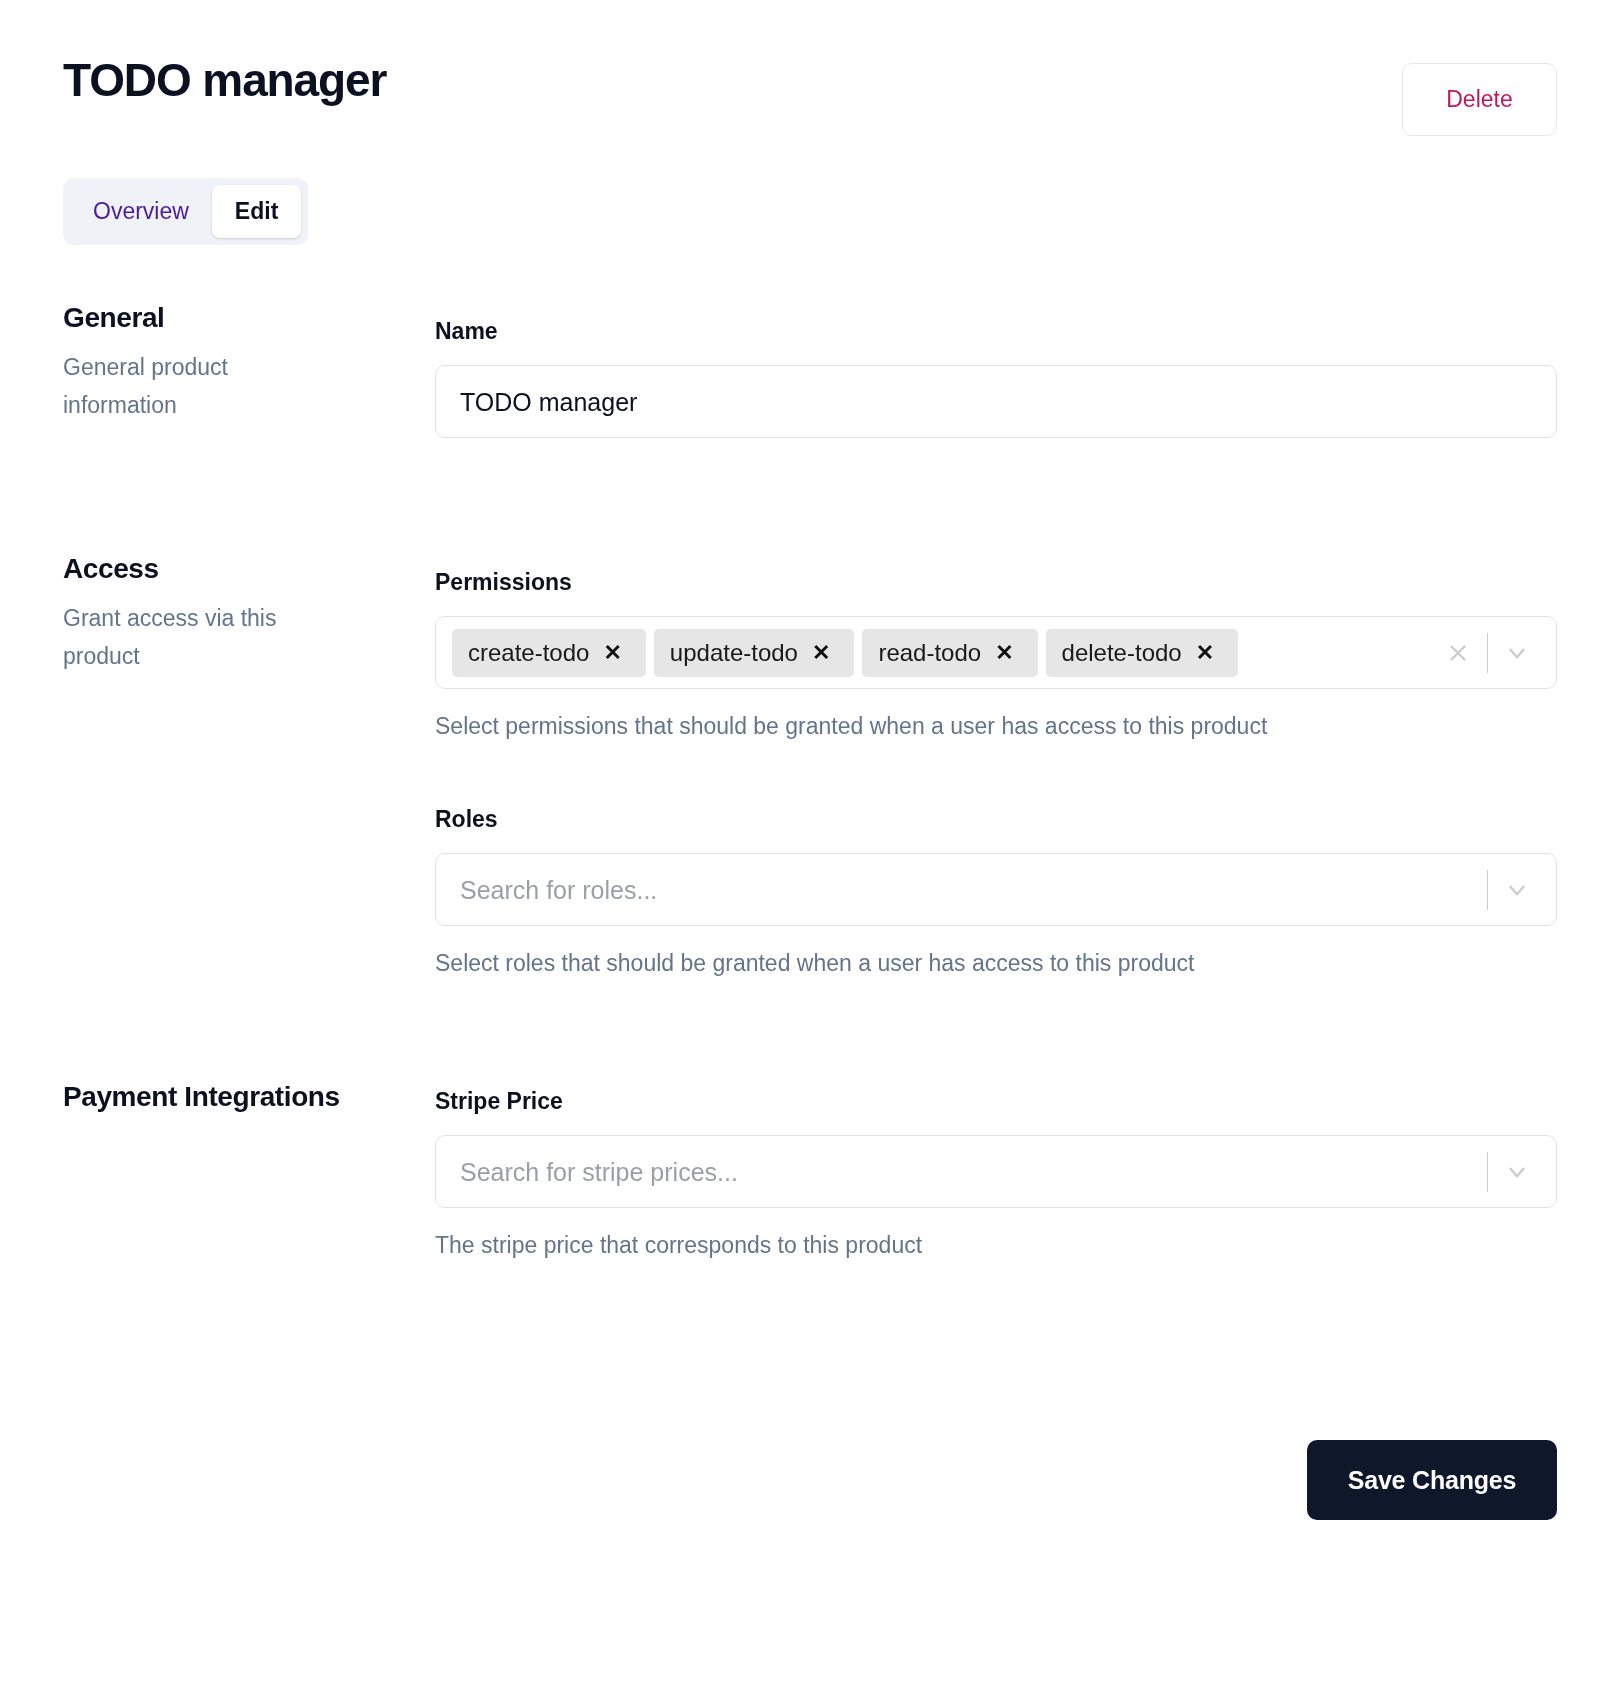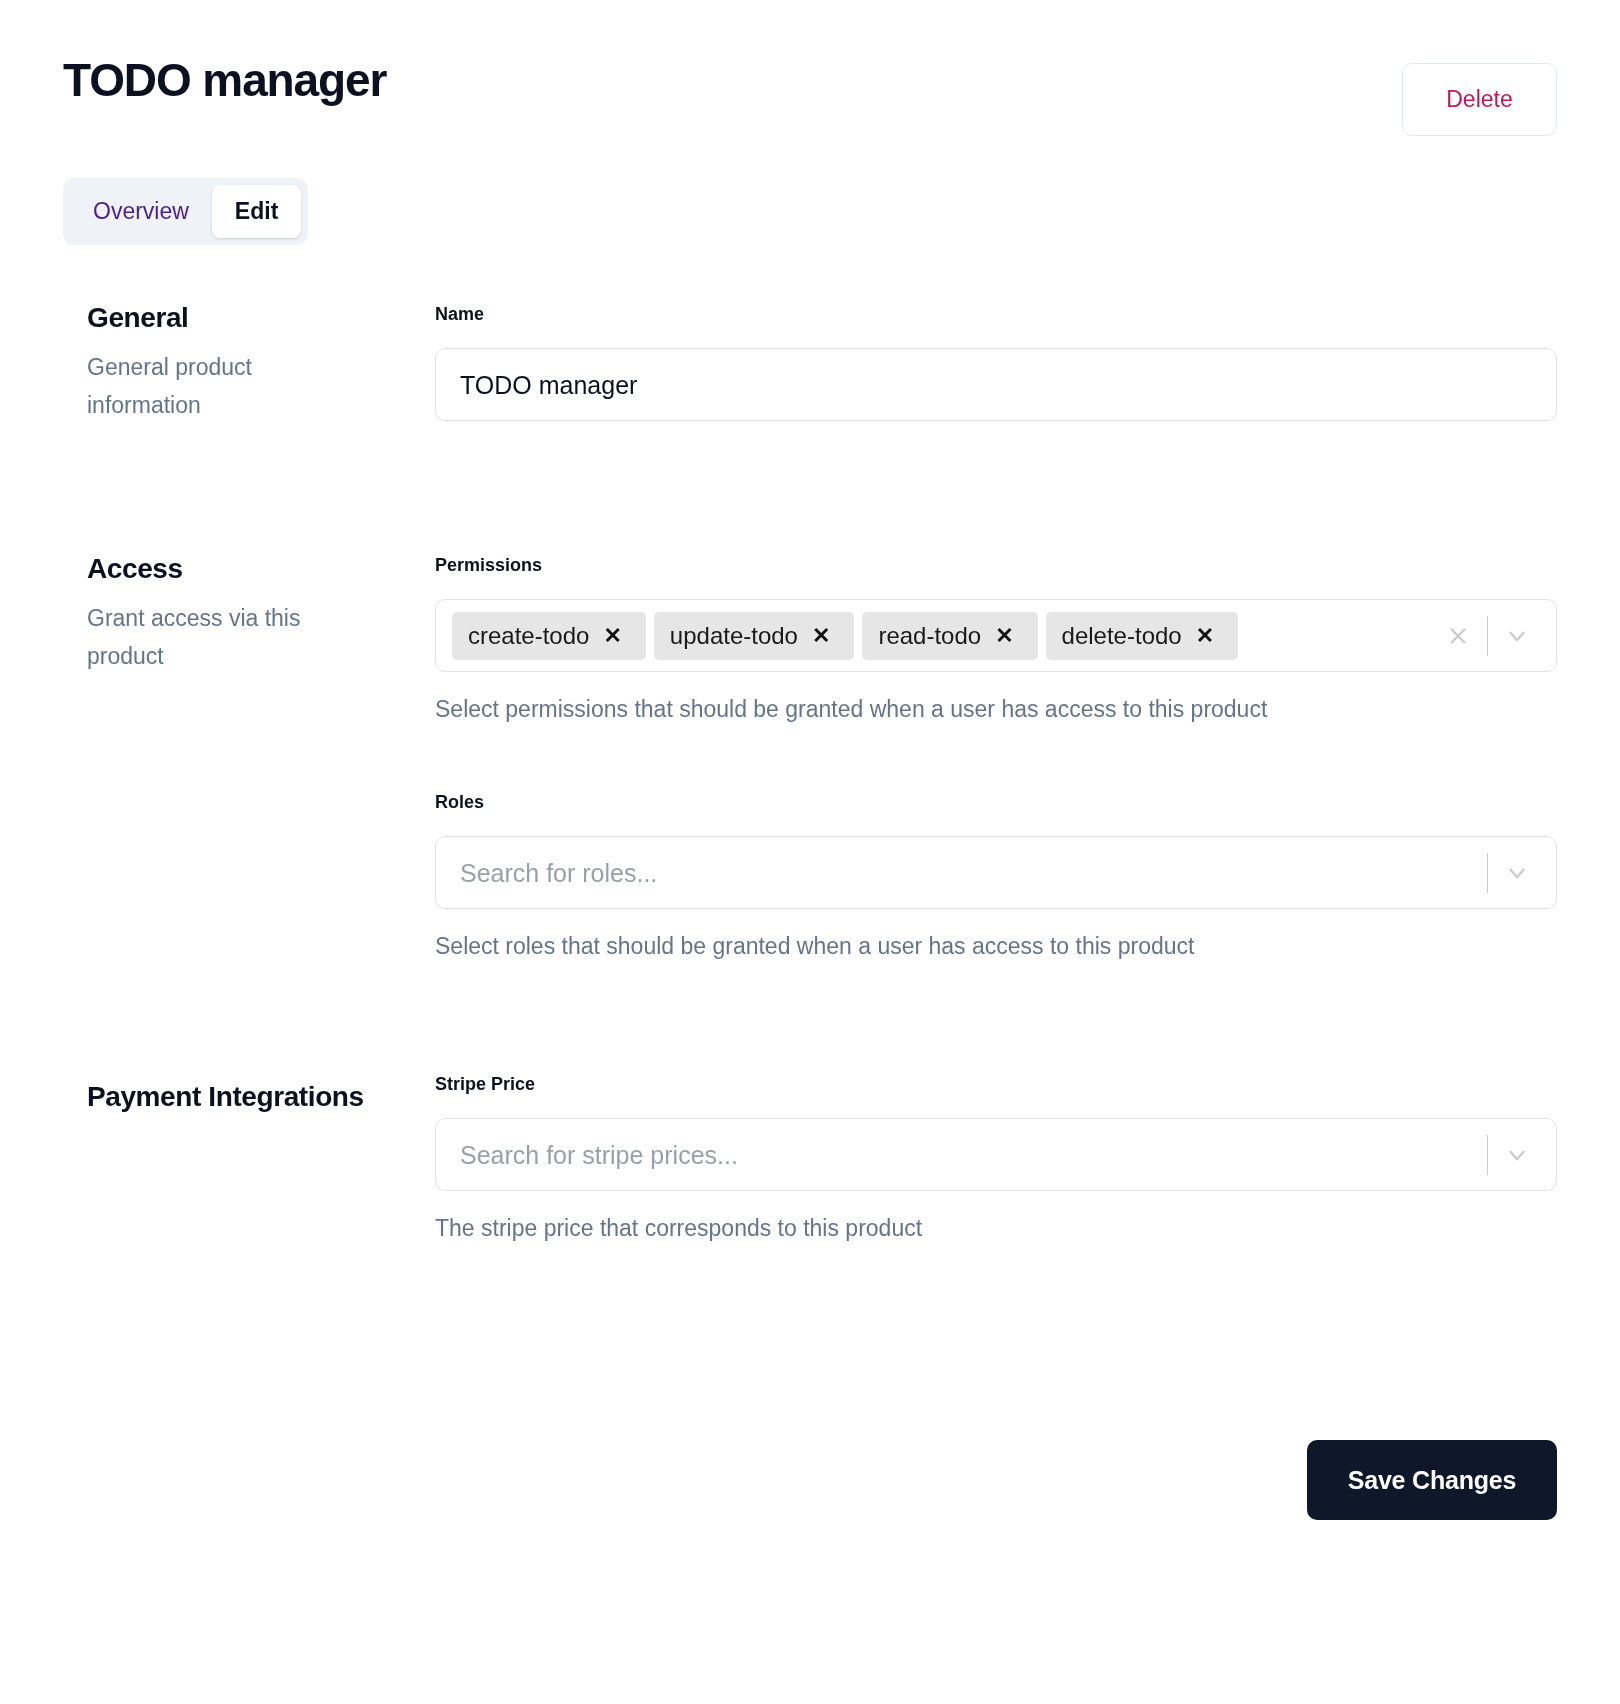--- a/index.html
+++ b/index.html
@@ -97,21 +97,20 @@
   .section {
     position: absolute;
     left: 63px;
     right: 63px;
   }
   .section-left {
     position: absolute;
     left: 0;
     top: 0;
     width: 300px;
-    margin-left: 24px;
   }
   .section-title {
     font-size: 28px;
     line-height: 36px;
     font-weight: 700;
     color: #0b1120;
     letter-spacing: -0.4px;
     margin: 0 0 12px 0;
   }
   .section-title.two-line {
@@ -130,25 +129,25 @@
     position: absolute;
     left: 372px;
     right: 0;
     top: 0;
   }
 
   .field { margin-bottom: 0; }
   .field + .field { margin-top: 64px; }
 
   .field-label {
-    font-size: 18px;
+    font-size: 23px;
     line-height: 28px;
     font-weight: 700;
     color: #0b1120;
-    margin: 0 0 20px 0;
+    margin: 17px 0 20px 0;
     display: block;
   }
 
   .control {
     position: relative;
     width: 100%;
     min-height: 73px;
     border: 1px solid #dfe3e8;
     border-radius: 10px;
     background: #ffffff;

